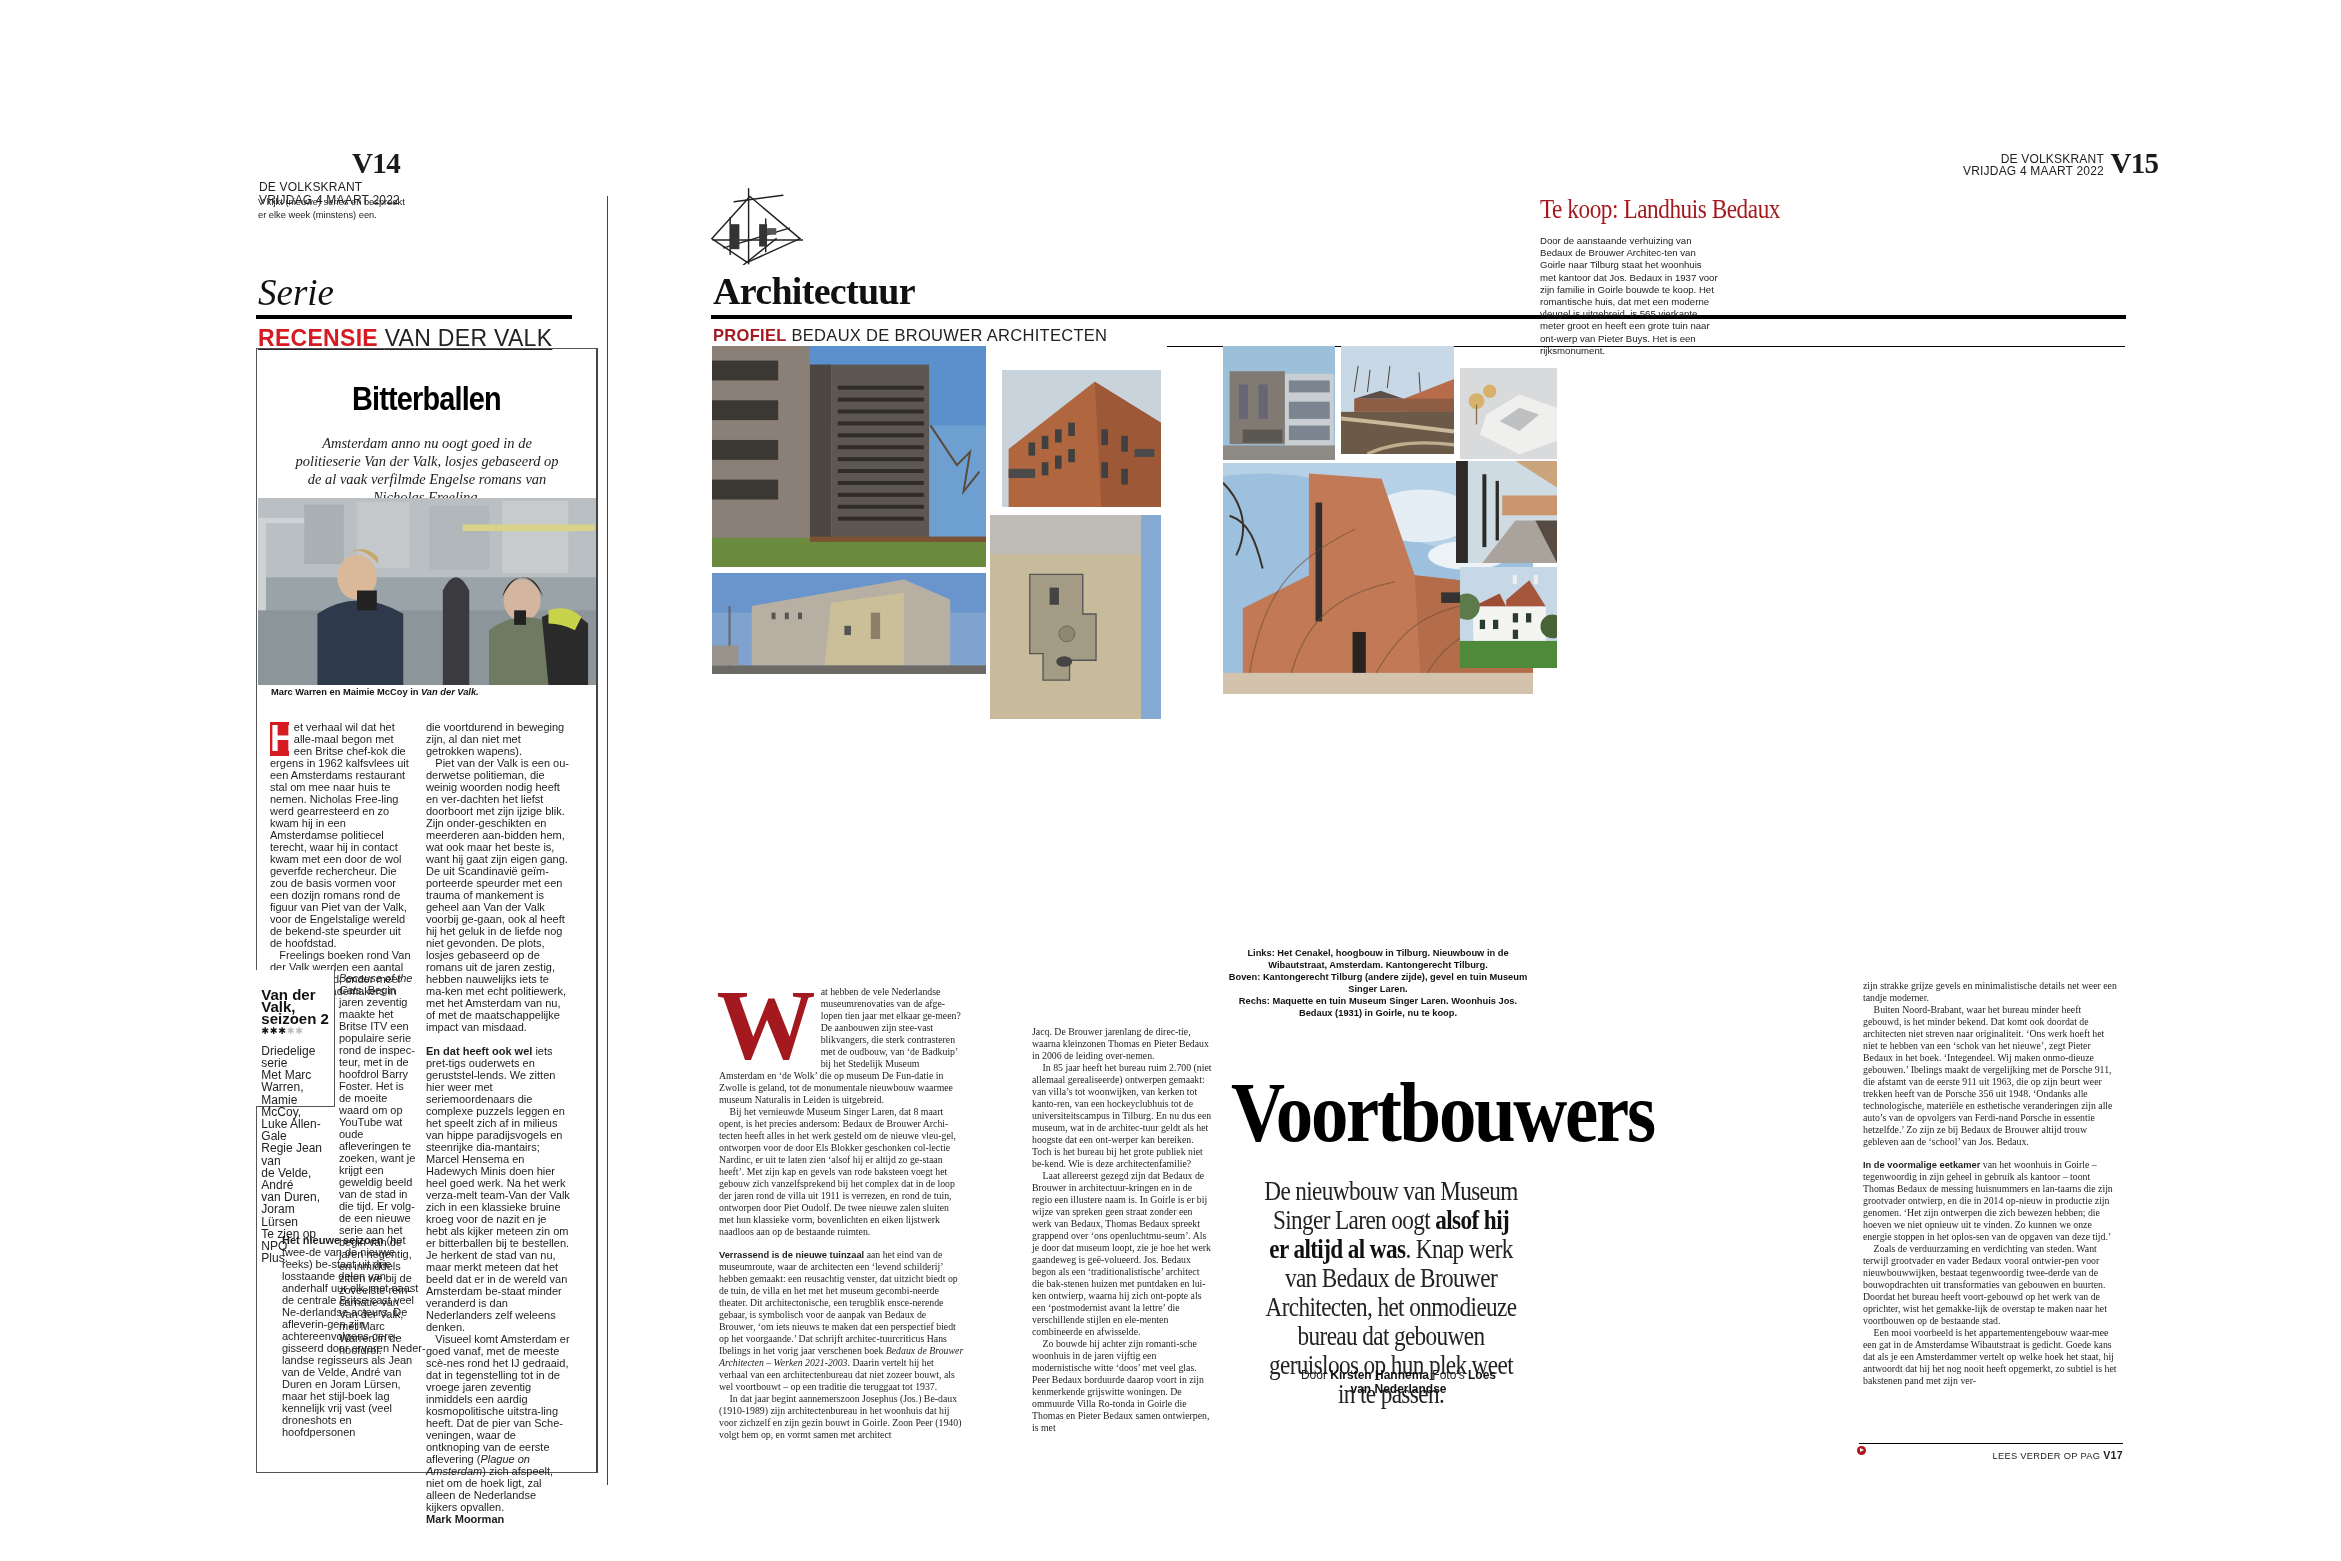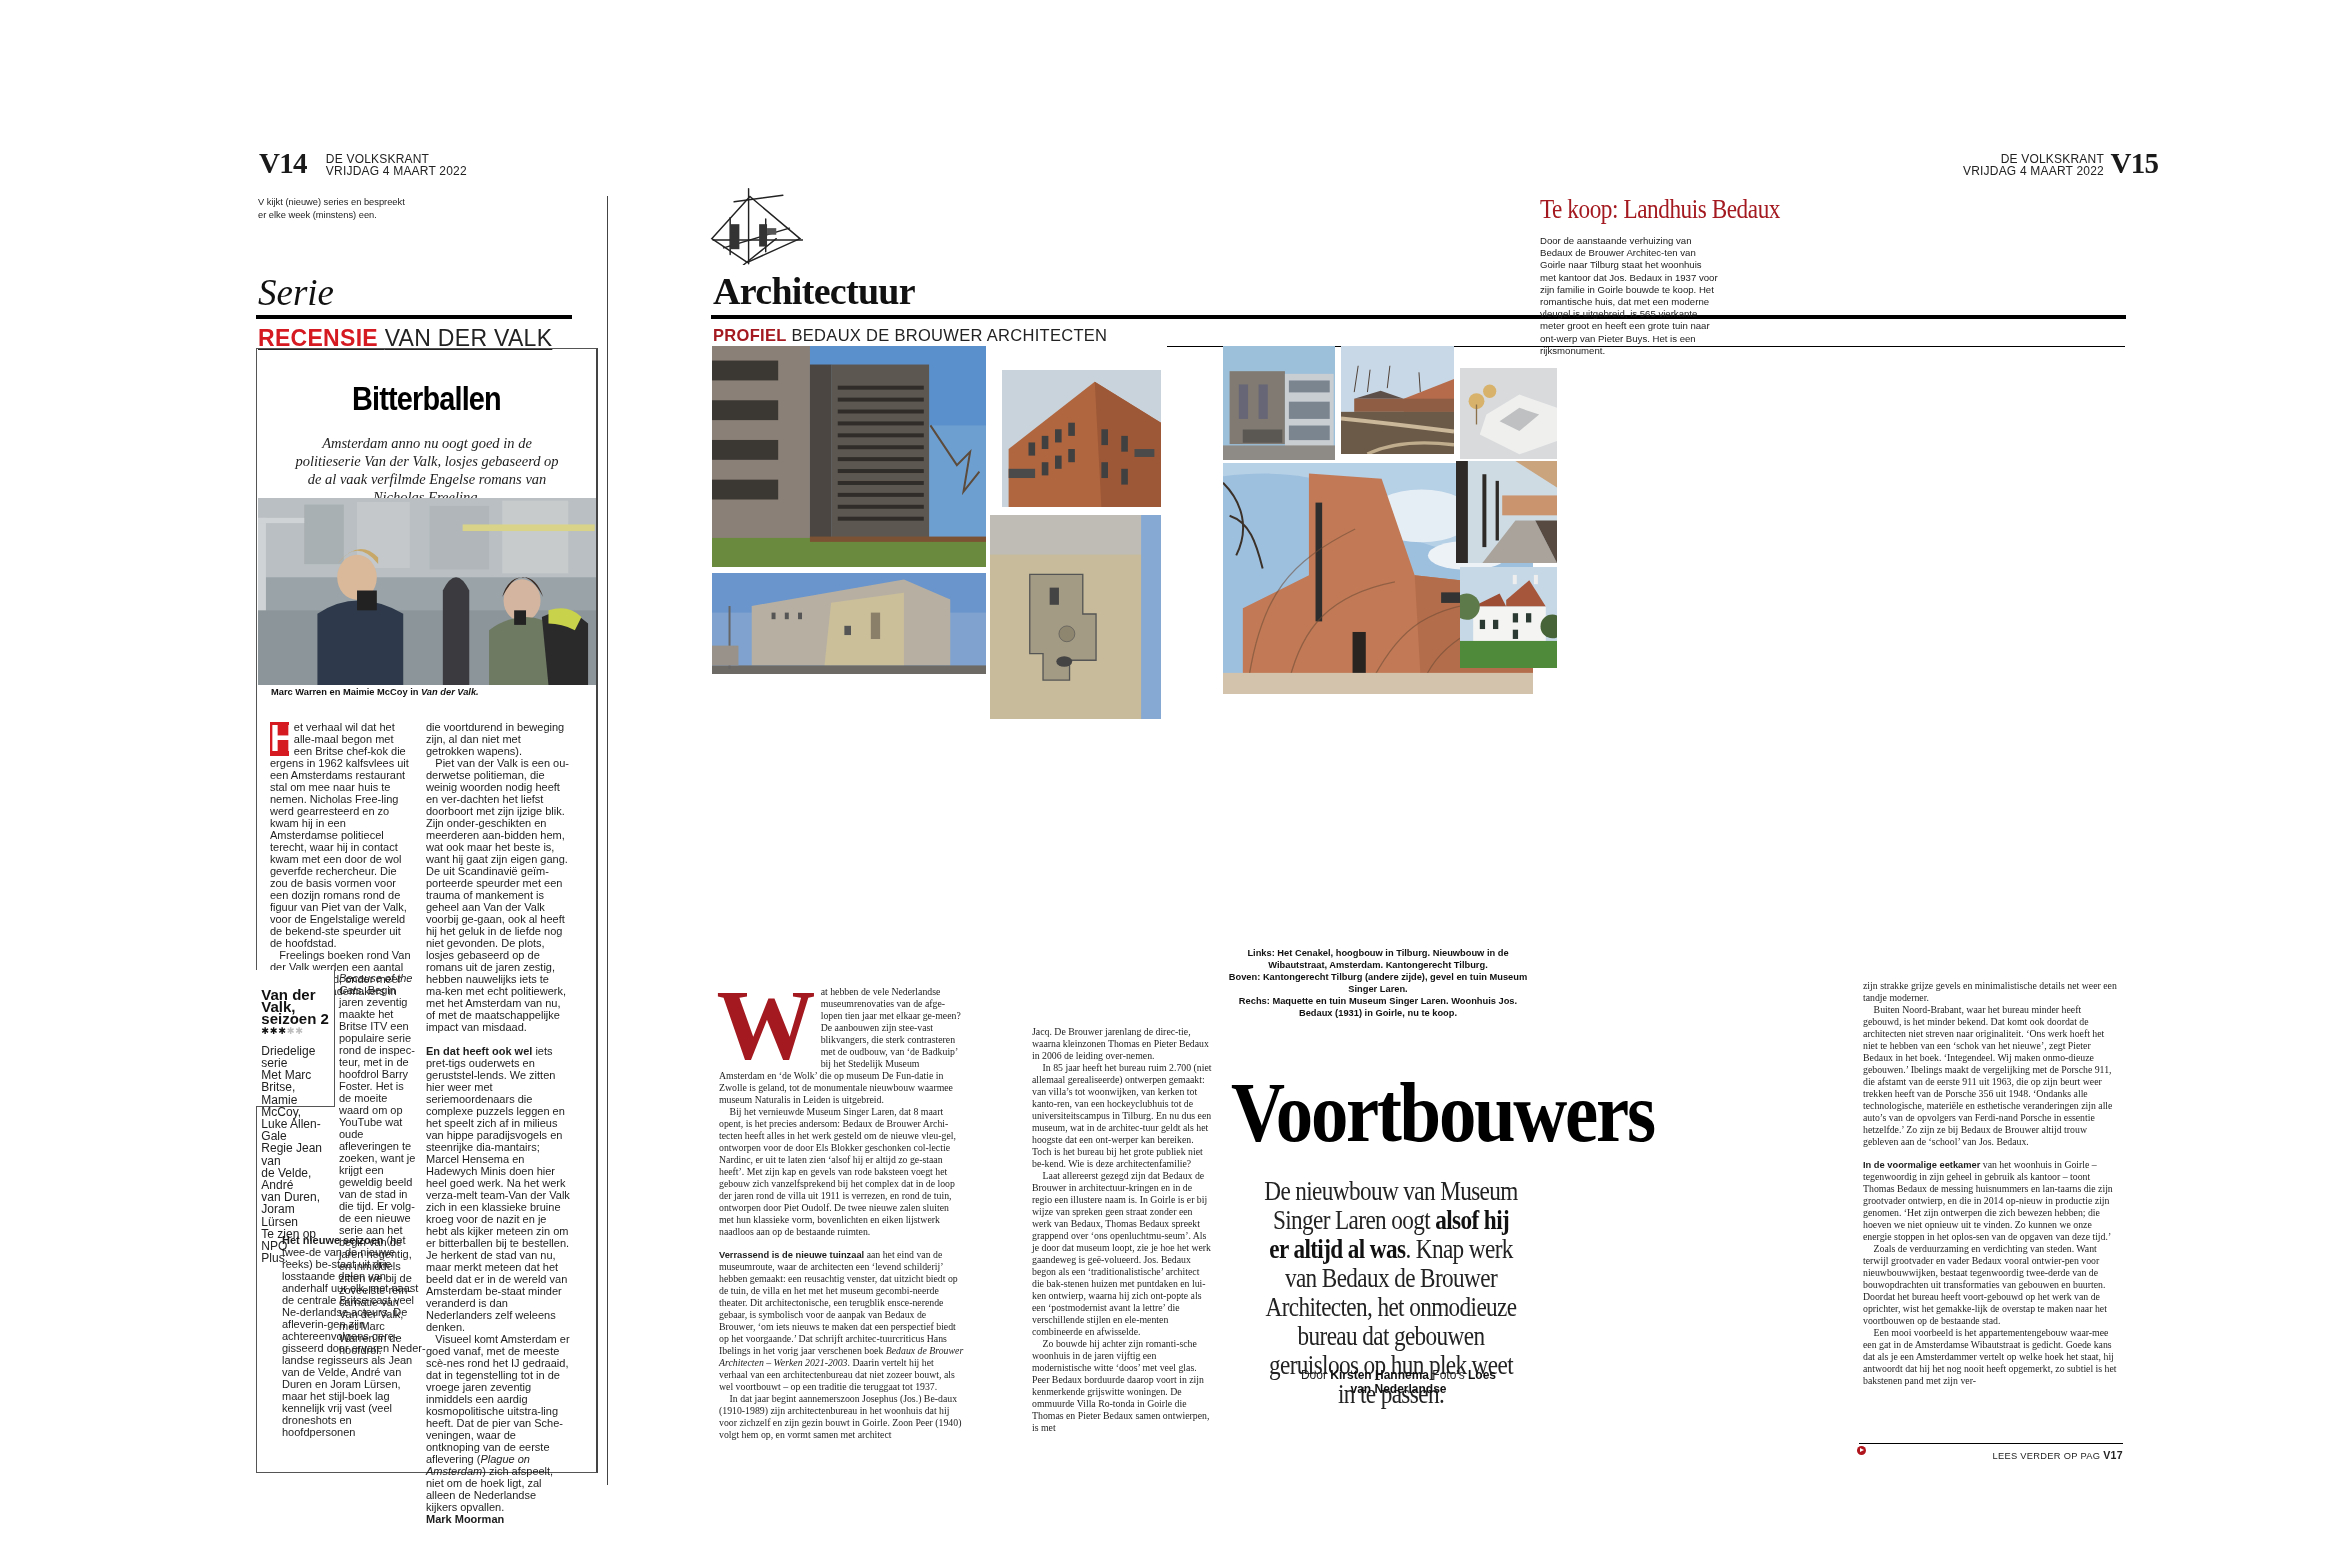--- a/index.html
+++ b/index.html
@@ -64,21 +64,21 @@
   .continue { font-size: 9.3px; letter-spacing: 0.3px; color: #222; text-align: right; }
   .continue b { font-weight: bold; font-size: 10.6px; }
   .play-dot { width: 9.3px; height: 9.3px; border-radius: 50%; background: #b0141c; position: absolute; }
   .play-dot::after { content: ""; position: absolute; left: 3.3px; top: 2.3px; border-left: 4px solid #fff; border-top: 2.3px solid transparent; border-bottom: 2.3px solid transparent; }
 
   .vrule { background: #444; width: 1.3px; position: absolute; }
 </style>
 </head>
 <body>
 
-<div class="abs" style="left:259px; top:149px; display:flex; align-items:flex-end; gap:19px;">
+<div class="abs" style="left:259px; top:149px; display:flex; align-items:flex-end; gap:3px;flex-direction:column;">
   <span class="folio">V14</span>
   <div class="pub">
     <div>DE VOLKSKRANT</div>
     <div>VRIJDAG 4 MAART 2022</div>
   </div>
 </div>
 
 <div class="abs intro-note" style="left:258px; top:196px; width:165px;">
   <div>V kijkt (nieuwe) series en bespreekt</div>
   <div>er elke week (minstens) een.</div>
@@ -131,21 +131,21 @@
 </div>
 
 <div class="abs info-box" style="left:256px; top:970px; width:79px; height:137px; padding:18.5px 4px 0 5.3px;">
   <div class="info-title">
     <div>Van der Valk,</div>
     <div>seizoen 2</div>
   </div>
   <div class="stars" id="star-rating"><span class="star-on">✱</span><span class="star-on">✱</span><span class="star-on">✱</span><span class="star-off">✱</span><span class="star-off">✱</span></div>
   <div class="info-text" style="margin-top:9.3px;" id="info-lines">
       <div>Driedelige serie</div>
-      <div>Met Marc Britse,</div>
+      <div>Met Marc Warren,</div>
       <div>Mamie McCoy,</div>
       <div>Luke Allen-Gale</div>
       <div>Regie Jean van</div>
       <div>de Velde, André</div>
       <div>van Duren, Joram</div>
       <div>Lürsen</div>
       <div>Te zien op NPO</div>
       <div>Plus.</div>
     </div>
 </div>

